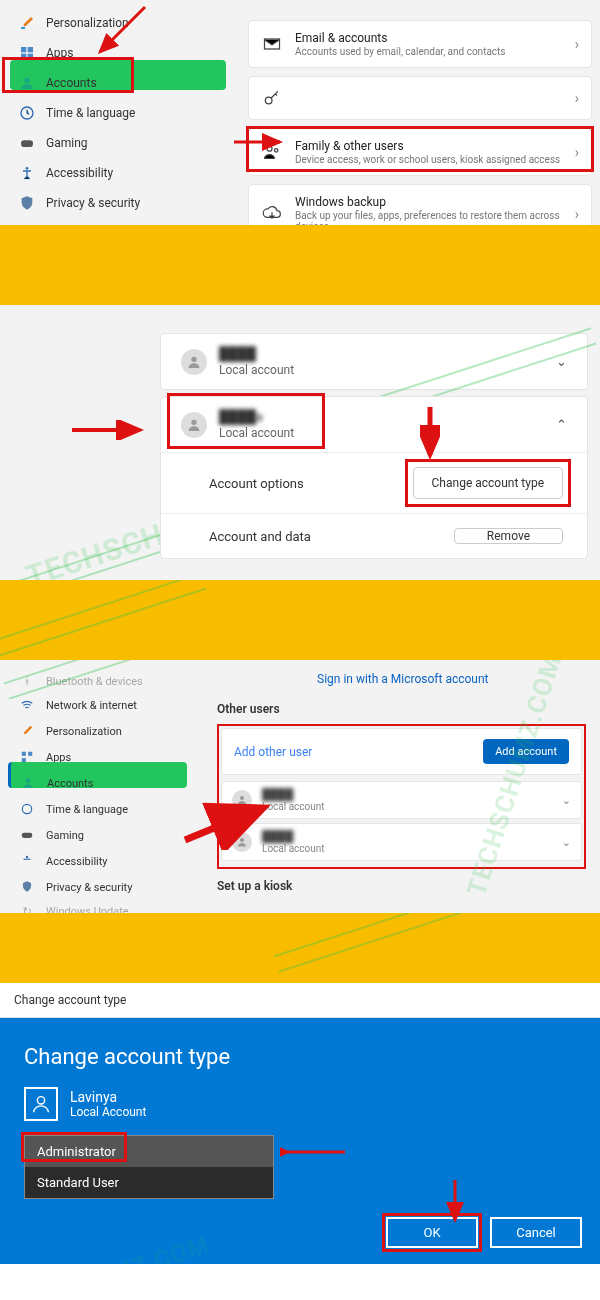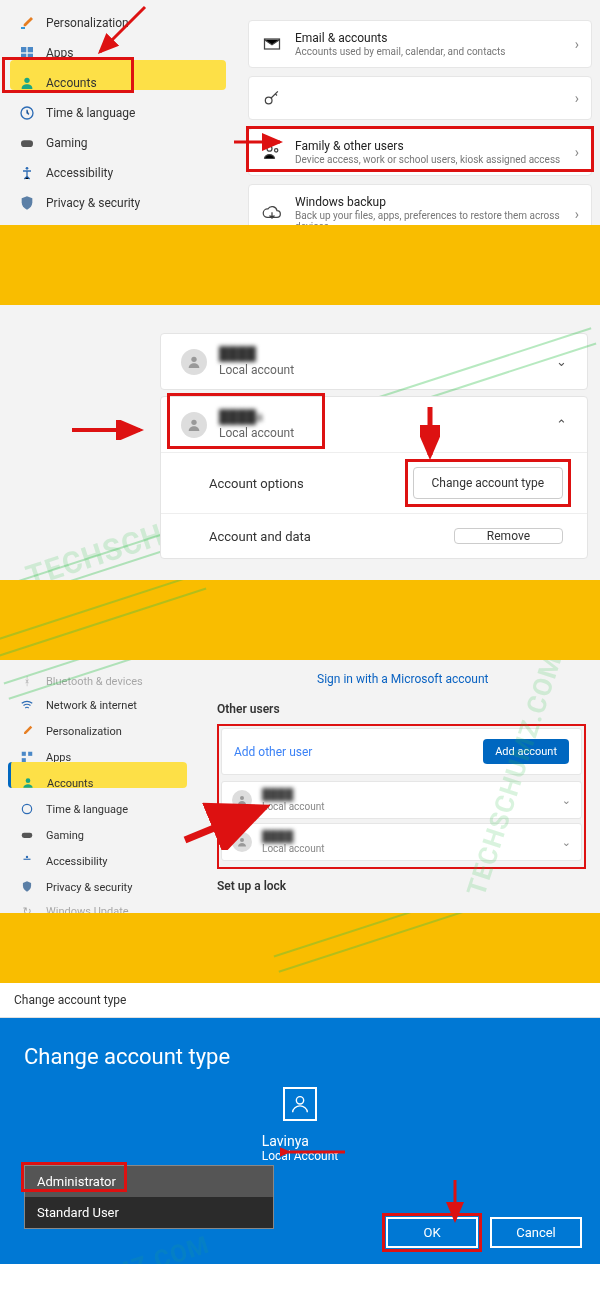--- a/index.html
+++ b/index.html
@@ -2,21 +2,21 @@
 <html><head>
 <meta charset="utf-8">
 <style>
 * { box-sizing: border-box; margin: 0; padding: 0; font-family: -apple-system, BlinkMacSystemFont, "Segoe UI", Roboto, sans-serif; }
 body { width: 600px; background: #fff; }
 
 
 .section1 { display: flex; height: 225px; background: #f3f3f3; overflow: hidden; }
 .sidebar { width: 236px; background: #f3f3f3; padding-top: 0; }
 .sidebar-item { display: flex; align-items: center; height: 30px; padding: 16px 10px 0 18px; font-size: 12px; color: #333; position: relative; }
-.sidebar-item.selected { background: #fde047; border-radius: 4px; margin: 0 10px; padding-left: 8px; }
+.sidebar-item.selected { background: #22c55e; border-radius: 4px; margin: 0 10px; padding-left: 8px; }
 .sidebar-item .sicon { width: 18px; height: 18px; margin-right: 10px; display: flex; align-items: center; justify-content: center; }
 .rightcol { flex: 1; padding: 20px 8px 0 12px; background: #f3f3f3; }
 .card { background: #fff; border: 1px solid #e6e6e6; border-radius: 4px; padding: 10px 12px; display: flex; align-items: center; gap: 12px; margin-bottom: 8px; position: relative; }
 .card .cicon { width: 22px; height: 22px; display: flex; align-items: center; justify-content: center; flex-shrink: 0; }
 .card .ctitle { font-size: 12px; color: #222; }
 .card .csub { font-size: 10px; color: #777; margin-top: 1px; }
 .card .chev { margin-left: auto; color: #888; font-size: 14px; }
 .card .txt { flex: 1; }
 
 
@@ -55,21 +55,21 @@
 .s3urow .av2{width:20px;height:20px;border-radius:50%;background:#ddd;display:flex;align-items:center;justify-content:center;flex-shrink:0;}
 .s3urow .nm2{font-size:11px;filter:blur(2px);color:#444;}
 .s3urow .tp2{font-size:10px;color:#888;}
 .s3k { font-size:12px; color:#333; font-weight:600; margin-top:10px;}
 
 
 .section4 { position:relative; }
 .dlghdr { background:#fff; padding:10px 14px; font-size:12px; color:#333; border-bottom:1px solid #e0e0e0;}
 .dlgbody { background:#0078d4; padding:26px 24px 18px; color:#fff; position:relative; height:246px; overflow:hidden;}
 .dlgtitle { font-size:22px; font-weight:400; margin-bottom:18px; color:#fff;}
-.userline { display:flex; align-items:center; gap:12px; margin-bottom:2px;flex-direction:column;}
+.userline { display:flex; align-items:center; gap:12px; margin-bottom:14px;}
 .userline .ubox { width:34px;height:34px;border:2px solid #fff;display:flex;align-items:center;justify-content:center;}
 .userline .un{font-size:14px;}
 .userline .ut{font-size:12px;}
 .dropdown { width:250px; background:#2b2b2b; border:1px solid #888; position:relative;}
 .dropopt { padding:8px 12px; font-size:13px; color:#fff; }
 .dropopt.sel { background:#555; }
 .dlgbtns { position:absolute; bottom:16px; right:18px; display:flex; gap:12px; }
 .dlgbtn { width:92px; padding:6px 0; text-align:center; font-size:13px; background:transparent; border:2px solid #fff; color:#fff; }
 .dlgbtn.ok{ }
 
@@ -411,21 +411,21 @@
               <path fill="#999" d="M4 21c0-4 4-7 8-7s8 3 8 7z"></path>
             </svg>
           </span>
         <div>
             <div class="nm2">████</div>
             <div class="tp2">Local account</div>
           </div>
         <span style="margin-left:auto;color:#888;font-size:11px;">⌄</span>
       </div>
     </div>
-    <div class="s3k">Set up a lock</div>
+    <div class="s3k">Set up a kiosk</div>
   </div>
   <svg class="arrw" style="left:180px;top:140px;" width="90" height="50">
       <defs>
         <marker id="ah5" markerWidth="10" markerHeight="10" refX="7" refY="4" orient="auto">
           <path d="M0 0L9 4L0 8z" fill="#d11"></path>
         </marker>
       </defs>
       <line x1="5" y1="40" x2="78" y2="10" stroke="#d11" stroke-width="7" marker-end="url(#ah5)"></line>
     </svg>
   <div class="watermark" style="right:-40px;top:100px;transform:rotate(-72deg);font-size:26px;">TECHSCHUMZ.COM</div>

